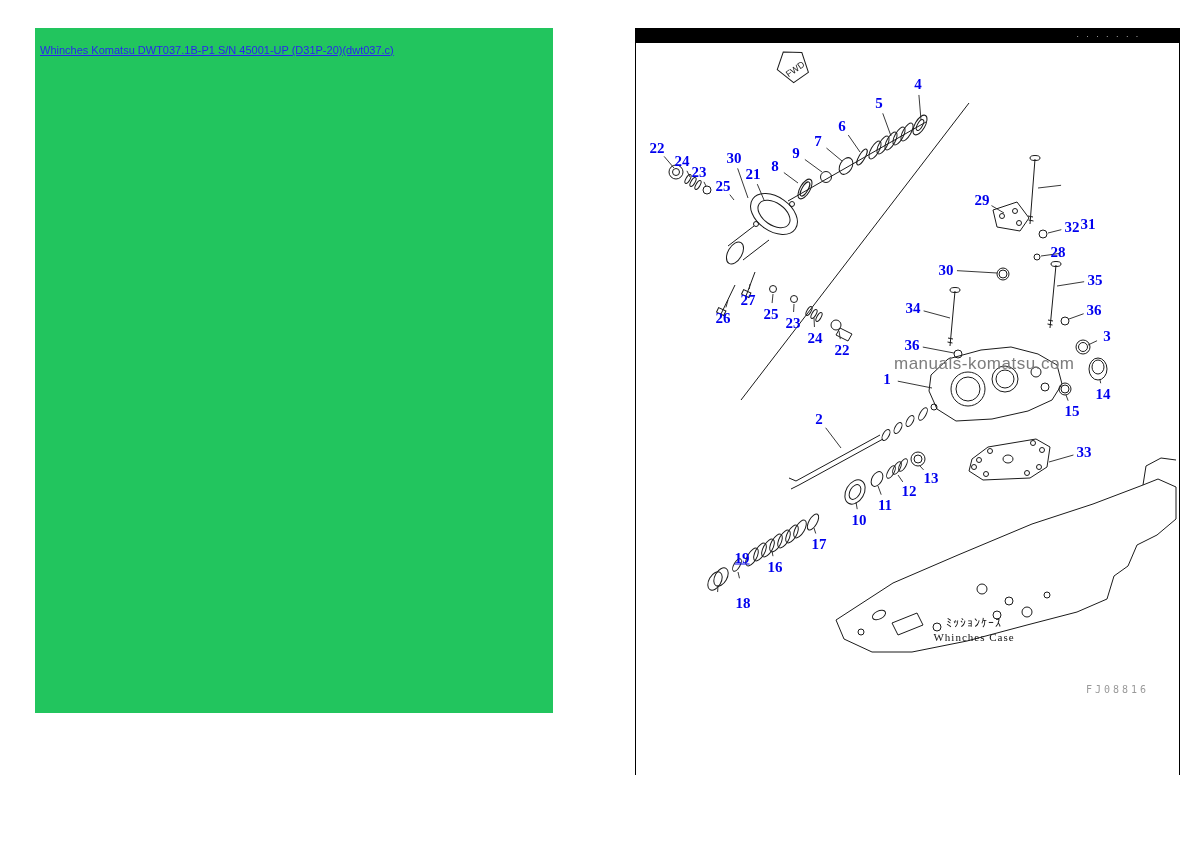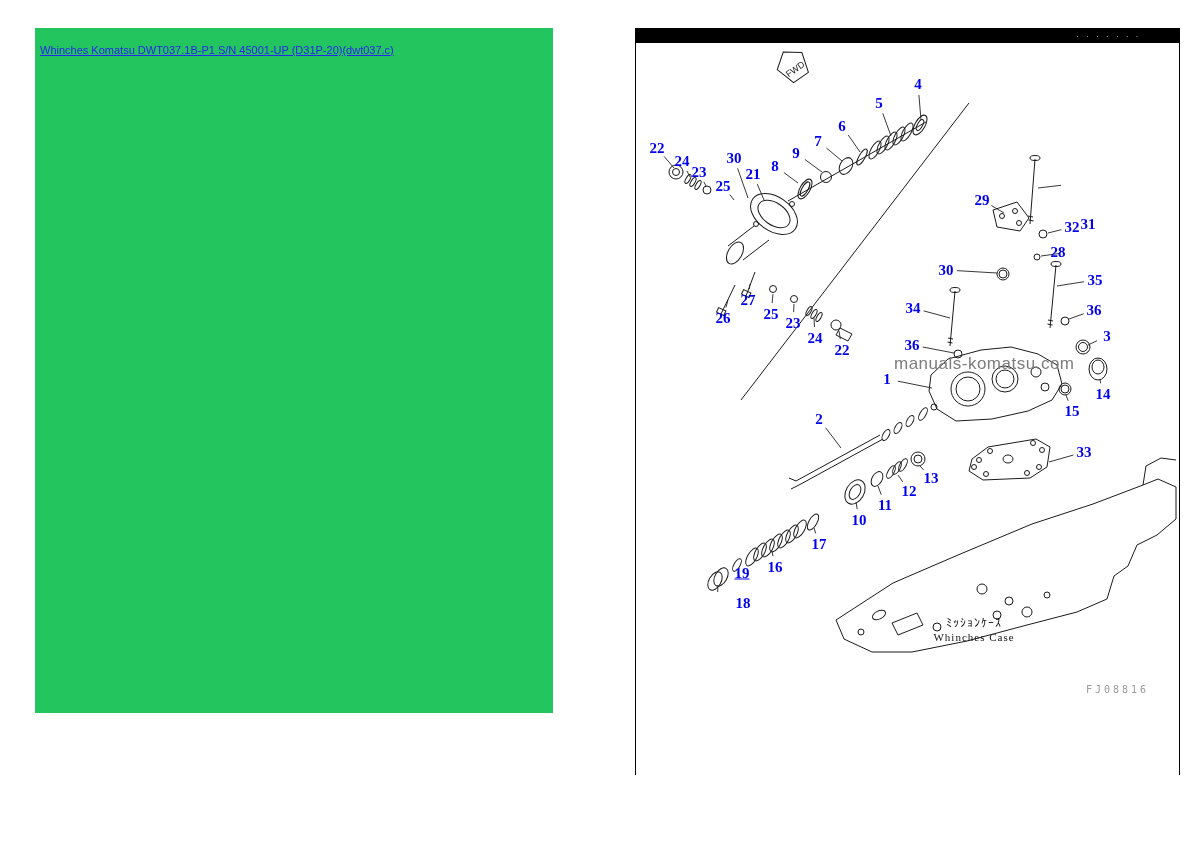--- a/index.html
+++ b/index.html
@@ -341,21 +341,21 @@
       <span class="callout" style="left: 436px; top: 383px; color: rgb(0, 0, 238);">15</span>
       <span class="callout" style="left: 467px; top: 366px; color: rgb(0, 0, 238);">14</span>
       <span class="callout" style="left: 183px; top: 391px; color: rgb(0, 0, 238);">2</span>
       <span class="callout" style="left: 448px; top: 424px; color: rgb(0, 0, 238);">33</span>
       <span class="callout" style="left: 295px; top: 450px; color: rgb(0, 0, 238);">13</span>
       <span class="callout" style="left: 273px; top: 463px; color: rgb(0, 0, 238);">12</span>
       <span class="callout" style="left: 249px; top: 477px; color: rgb(0, 0, 238);">11</span>
       <span class="callout" style="left: 223px; top: 492px; color: rgb(0, 0, 238);">10</span>
       <span class="callout" style="left: 183px; top: 516px; color: rgb(0, 0, 238);">17</span>
       <span class="callout" style="left: 139px; top: 539px; color: rgb(0, 0, 238);">16</span>
-      <span class="callout" style="left: 106px; top: 545px; color: rgb(0, 0, 238); text-decoration: underline;">19</span>
+      <span class="callout" style="left: 106px; top: 530px; color: rgb(0, 0, 238); text-decoration: underline;">19</span>
       <span class="callout" style="left: 81px; top: 575px; color: rgb(0, 0, 238); margin-left: 26px;">18</span>
       <span class="callout" style="left: 87px; top: 290px; color: rgb(0, 0, 238);">26</span>
       <span class="callout" style="left: 112px; top: 272px; color: rgb(0, 0, 238);">27</span>
       <span class="callout" style="left: 135px; top: 286px; color: rgb(0, 0, 238);">25</span>
       <span class="callout" style="left: 157px; top: 295px; color: rgb(0, 0, 238);">23</span>
       <span class="callout" style="left: 179px; top: 310px; color: rgb(0, 0, 238);">24</span>
       <span class="callout" style="left: 206px; top: 322px; color: rgb(0, 0, 238);">22</span>
     </div>
 
   <div class="watermark">manuals-komatsu.com</div>

